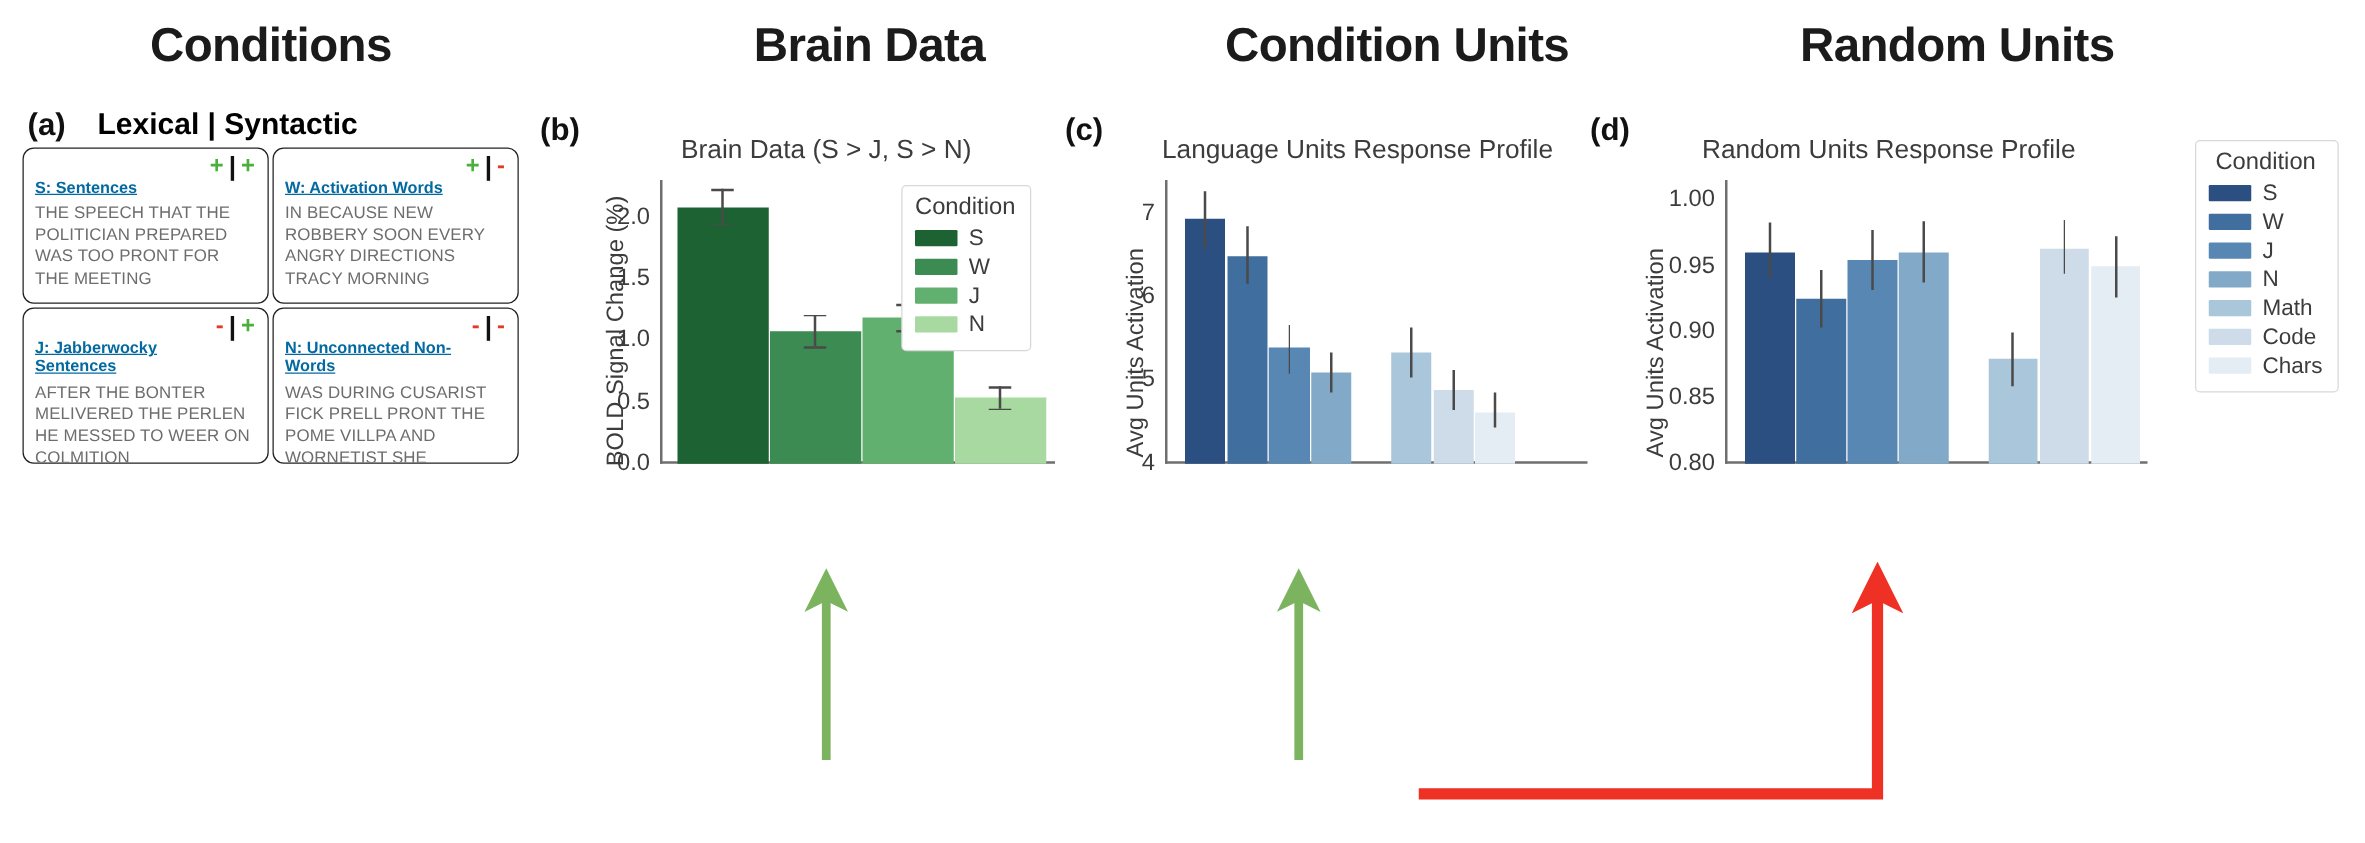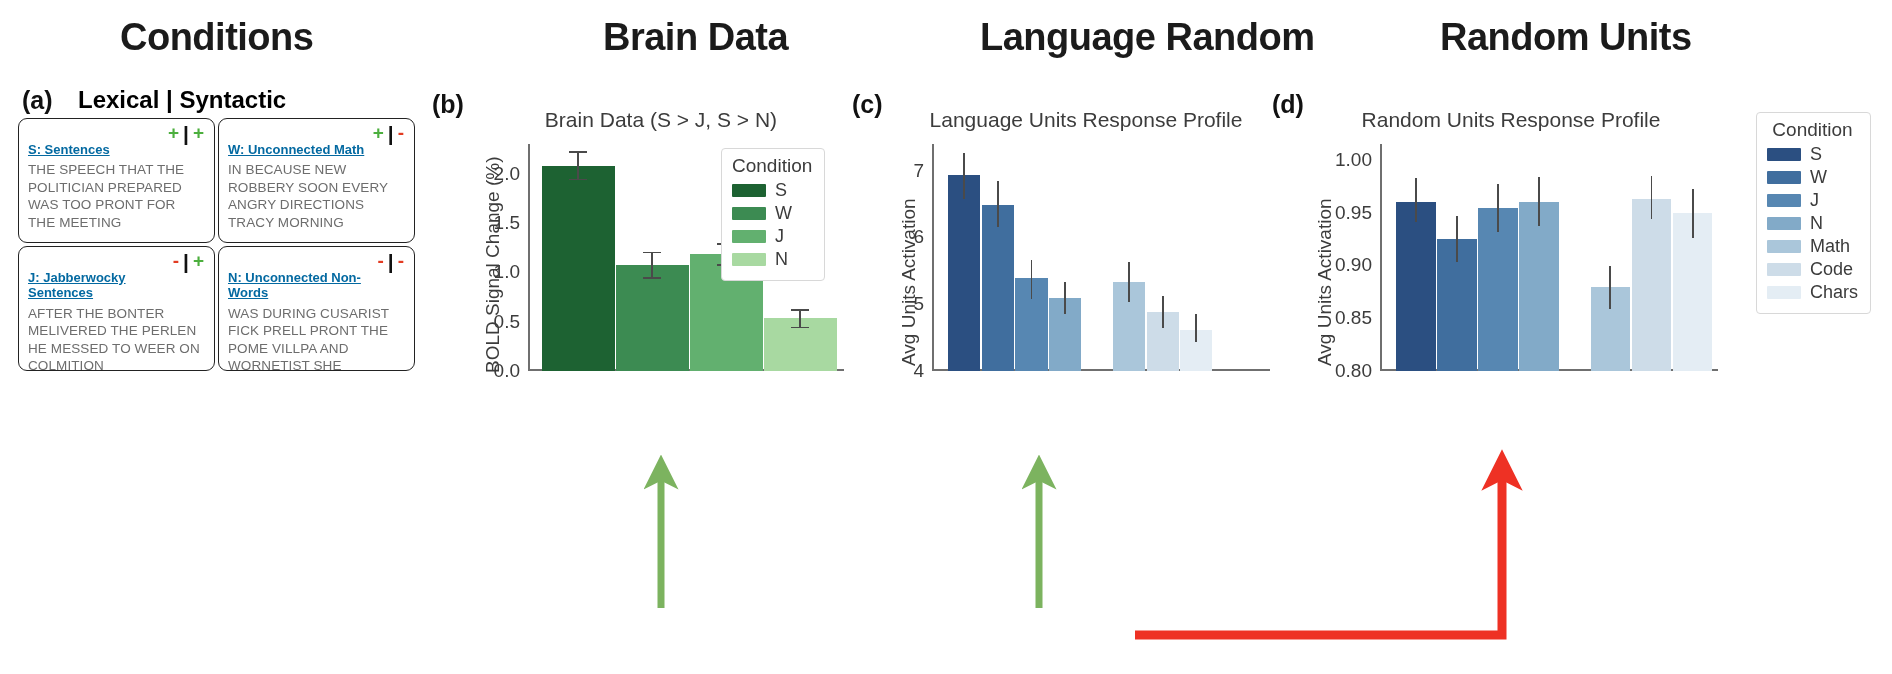--- a/index.html
+++ b/index.html
@@ -102,21 +102,21 @@
   }
   .svg-overlay{position:absolute;left:0;top:0;width:1892px;height:674px;pointer-events:none;}
 </style>
 </head>
 <body>
 
 <div class="fig">
 
   <div class="col-head" id="head-conditions">Conditions</div>
   <div class="col-head" id="head-brain">Brain Data</div>
-  <div class="col-head" id="head-language">Language Random</div>
+  <div class="col-head" id="head-language">Condition Units</div>
   <div class="col-head" id="head-random">Random Units</div>
 
   <div class="panel-letter" id="letter-a">(a)</div>
   <div id="cond-subtitle">Lexical | Syntactic</div>
 
   <div id="cond-grid">
 
     <div class="cond-card">
       <div class="cond-signs">
         <span class="sign-plus">+</span>
@@ -126,21 +126,21 @@
       <div class="cond-title">S: Sentences</div>
       <div class="cond-body">THE SPEECH THAT THE POLITICIAN PREPARED WAS TOO PRONT FOR THE MEETING</div>
     </div>
 
     <div class="cond-card">
       <div class="cond-signs">
         <span class="sign-plus">+</span>
         <span class="sign-bar">|</span>
         <span class="sign-minus">-</span>
       </div>
-      <div class="cond-title">W: Unconnected Math</div>
+      <div class="cond-title">W: Activation Words</div>
       <div class="cond-body">IN BECAUSE NEW ROBBERY SOON EVERY ANGRY DIRECTIONS TRACY MORNING</div>
     </div>
 
     <div class="cond-card">
       <div class="cond-signs">
         <span class="sign-minus">-</span>
         <span class="sign-bar">|</span>
         <span class="sign-plus">+</span>
       </div>
       <div class="cond-title">J: Jabberwocky Sentences</div>

